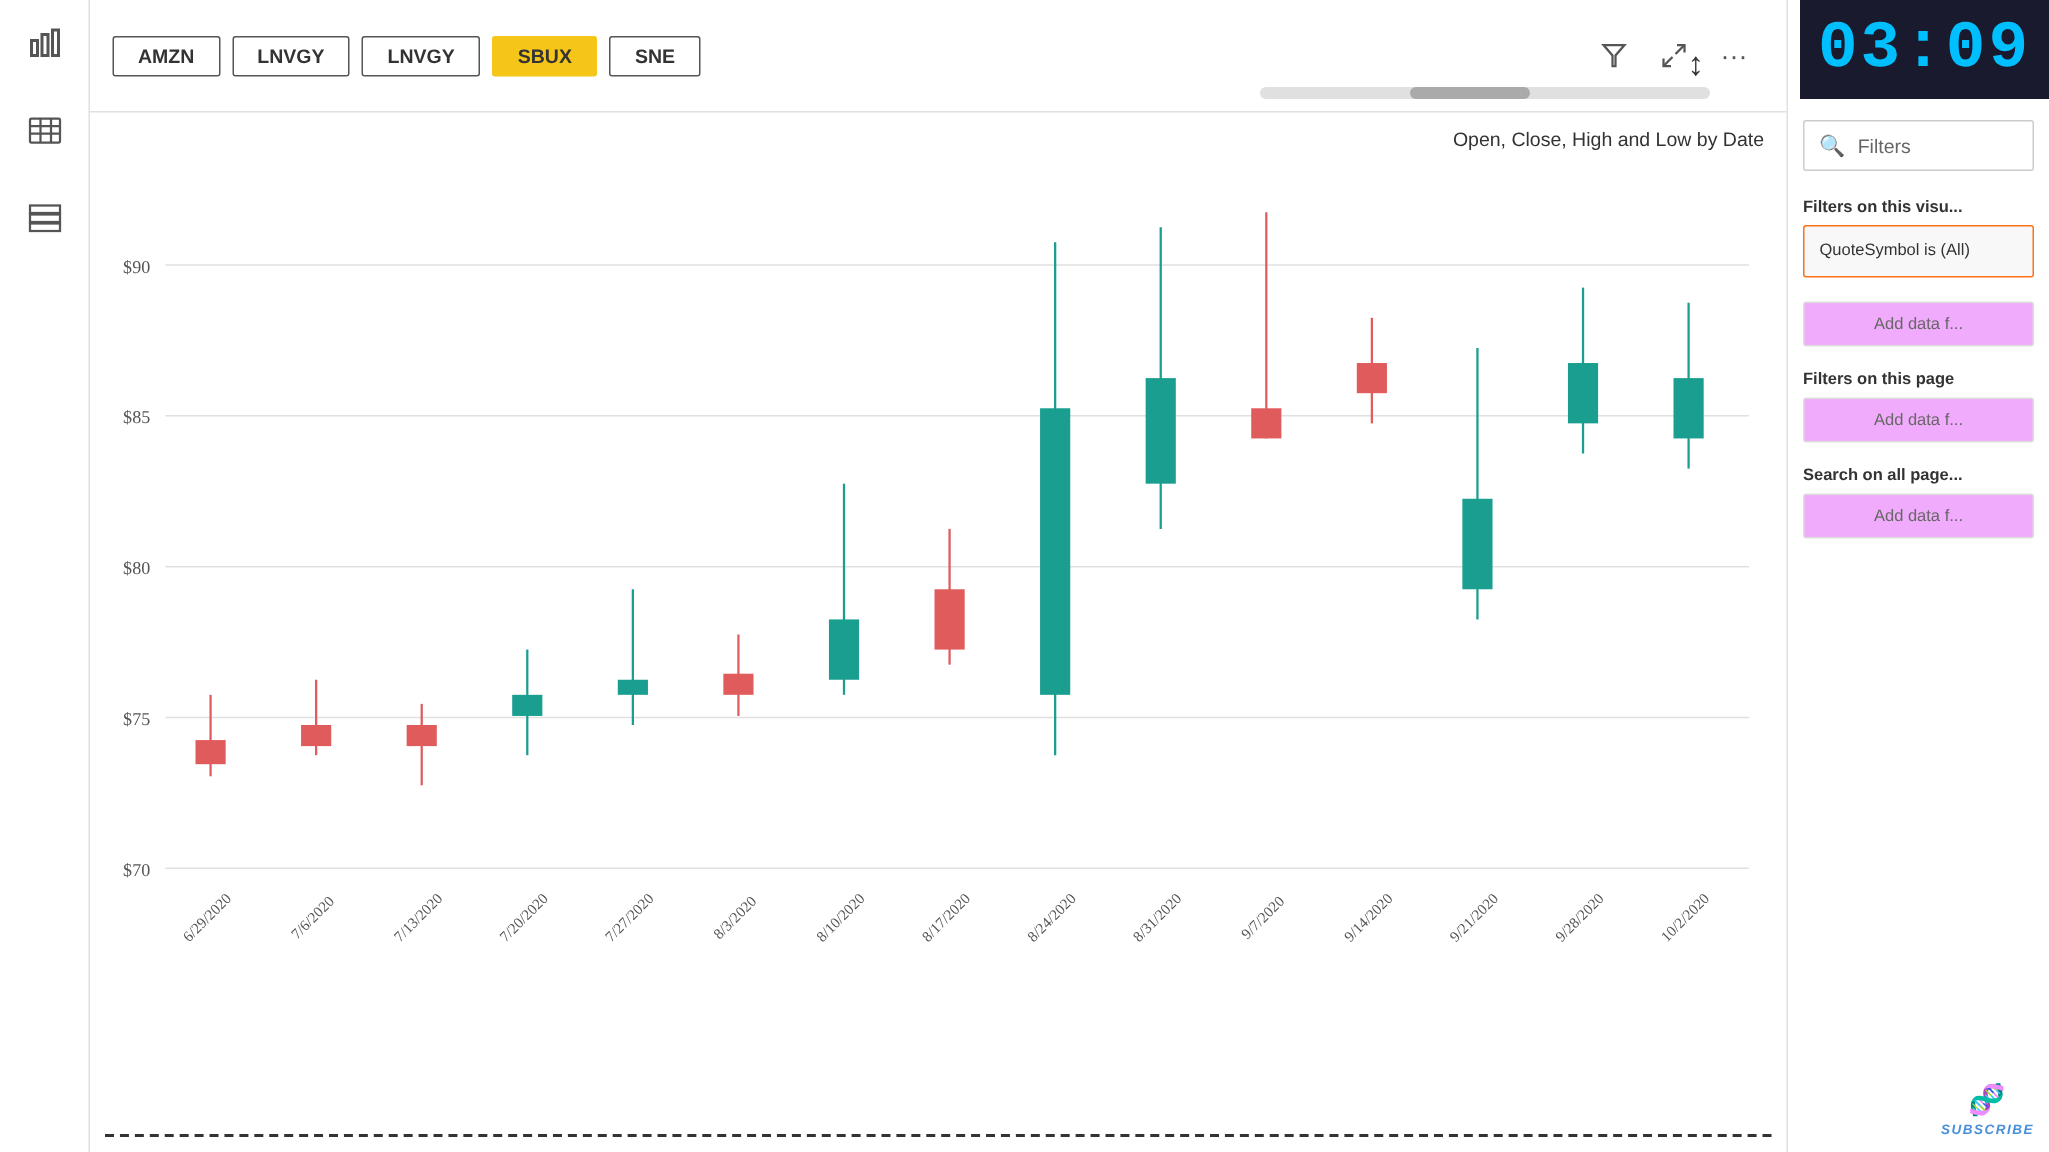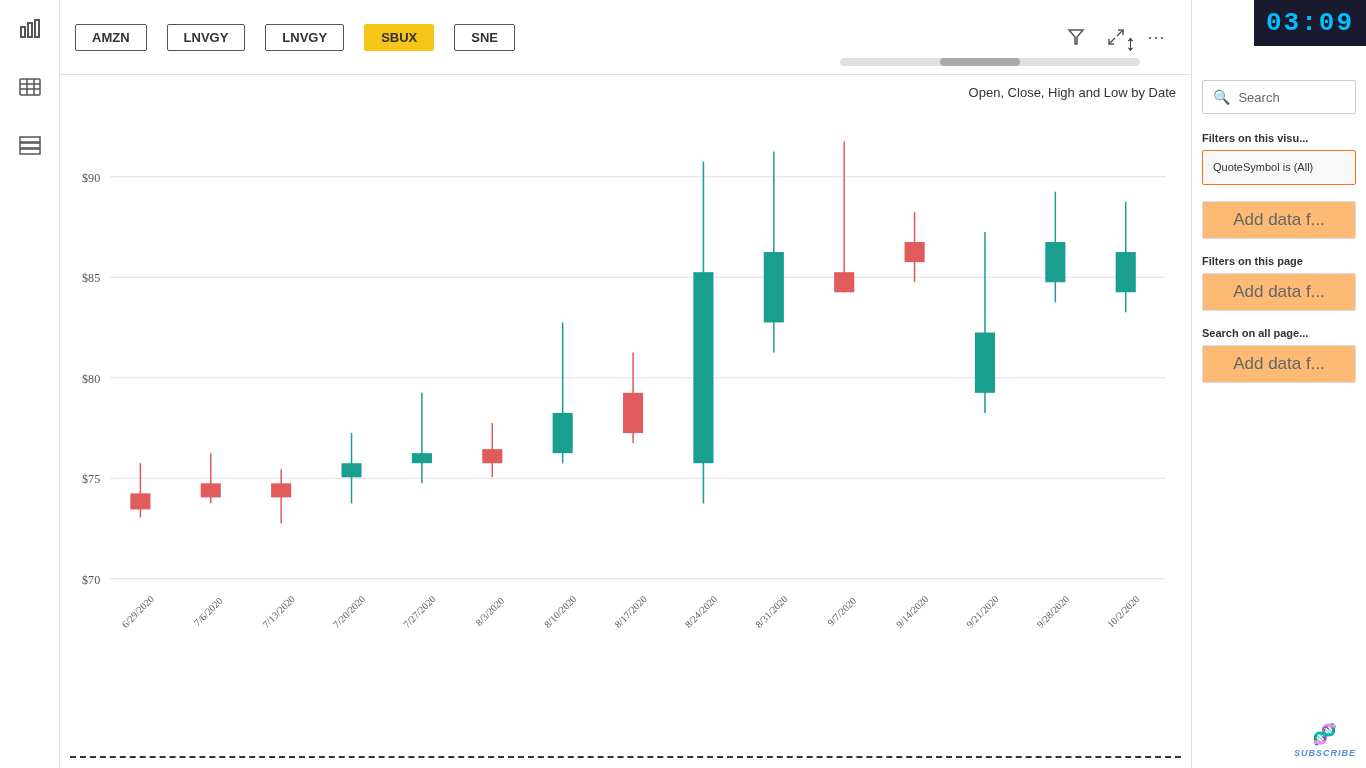--- a/index.html
+++ b/index.html
@@ -42,21 +42,21 @@
     .top-bar {
       height: 75px;
       display: flex;
       align-items: center;
       padding: 10px 15px;
       border-bottom: 1px solid #e0e0e0;
       position: relative;
     }
     .ticker-buttons {
       display: flex;
-      gap: 20px;
+      gap: 8px;
       align-items: center;
     }
     .ticker-btn {
       padding: 5px 16px;
       border: 1.5px solid #555;
       background: #fff;
       font-size: 13px;
       font-weight: 600;
       cursor: pointer;
       border-radius: 2px;
@@ -156,21 +156,21 @@
       position: relative;
     }
 
     
     .clock-overlay {
       position: absolute;
       top: 0;
       right: 0;
       background: #1a1a2e;
       color: #00bfff;
-      font-size: 26px;
+      font-size: 44px;
       font-weight: bold;
       font-family: 'Courier New', monospace;
       padding: 8px 12px;
       letter-spacing: 2px;
       z-index: 100;
     }
 
     
     .search-box {
       margin: 80px 10px 10px 10px;
@@ -198,25 +198,25 @@
     .filter-card {
       background: #f8f8f8;
       border: 1px solid #f97316;
       border-radius: 2px;
       padding: 8px 10px;
       font-size: 11px;
       color: #333;
       line-height: 1.5;
     }
     .filter-add-card {
-      background: #fdba74;
+      background: #f0abfc;
       border: 1px solid #ddd;
       border-radius: 2px;
       padding: 8px 10px;
-      font-size: 17px;
+      font-size: 11px;
       color: #666;
       cursor: pointer;
       text-align: center;
     }
 
     
     .subscribe-watermark {
       position: absolute;
       bottom: 10px;
       right: 10px;
@@ -383,21 +383,21 @@
 
   <div class="bottom-dotted"></div>
 </div>
 
 <div class="right-panel">
 
   <div class="clock-overlay">03:09</div>
 
   <div class="search-box">
     <span class="search-box-icon">🔍</span>
-    <span class="search-box-text">Search</span>
+    <span class="search-box-text">Filters</span>
   </div>
 
   <div class="filter-section">
     <div class="filter-section-title">Filters on this visu...</div>
     <div class="filter-card">QuoteSymbol
 is (All)</div>
   </div>
   <div class="filter-section">
     <div class="filter-add-card">Add data f...</div>
   </div>

